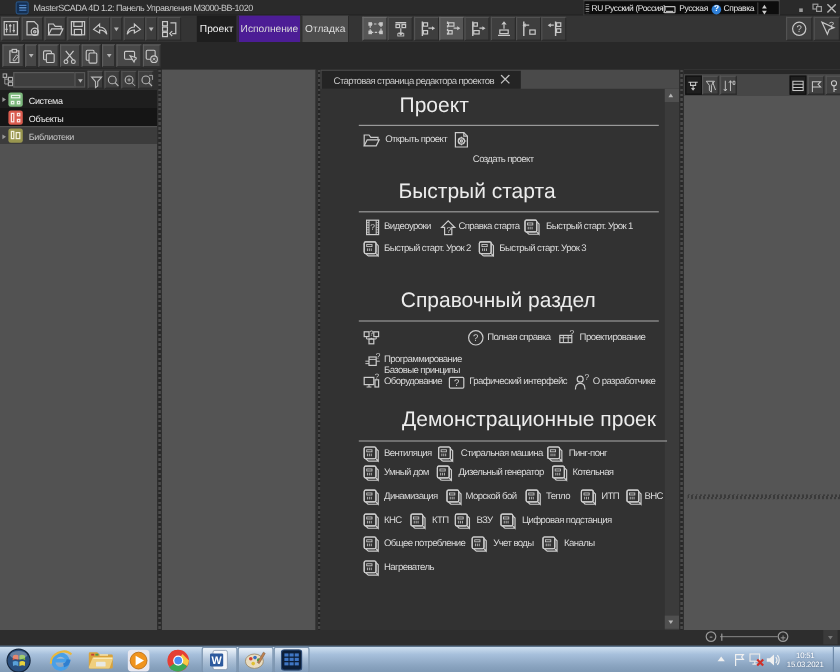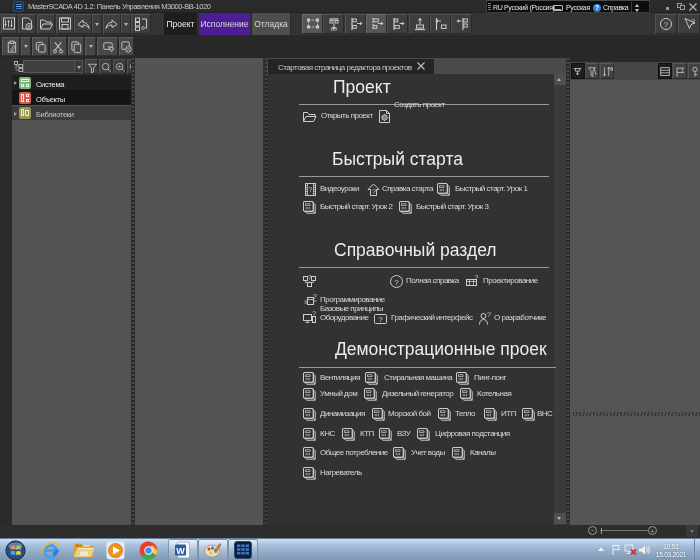--- a/index.html
+++ b/index.html
@@ -226,21 +226,21 @@
         <path d="M7.8 8.8 l2.4 2.4 M10.2 8.8 l-2.4 2.4" stroke-width="0.8"></path>
       </svg>
     </div>
     <div class="abs" style="left:21px;top:37px;width:10px;height:19px;background:#484848;border:1px solid #5d5d5d;border-bottom-color:#2e2e2e;border-right-color:#2e2e2e;">
       <div style="width:0;height:0;border-left:2.5px solid transparent;border-right:2.5px solid transparent;border-top:3.5px solid #b5b5b5;margin:7px auto 0;"></div>
     </div>
     <div class="abs" style="left:85px;top:37px;width:11px;height:19px;background:#484848;border:1px solid #5d5d5d;border-bottom-color:#2e2e2e;border-right-color:#2e2e2e;">
       <div style="width:0;height:0;border-left:2.5px solid transparent;border-right:2.5px solid transparent;border-top:3.5px solid #b5b5b5;margin:7px auto 0;"></div>
     </div>
 
-<div class="abs" style="left:0;top:58px;width:131px;height:467px;background:#525252;margin-left:12px;">
+<div class="abs" style="left:0;top:58px;width:131px;height:467px;background:#525252;">
   <div class="abs" style="left:0;top:0;width:131px;height:17px;background:#2e2e2e;"></div>
  <svg class="abs" style="left:2px;top:3px" width="9" height="11" viewBox="0 0 9 11" stroke="#aaa" fill="none" stroke-width="1">
  <rect x="0.5" y="0.5" width="3" height="3"></rect>
         <rect x="5" y="3.5" width="3.5" height="3"></rect>
         <rect x="5" y="7.5" width="3.5" height="3"></rect>
  <path d="M2 3.5 v5.5 h3 M2 5 h3" stroke-width="0.7"></path>
       </svg>
 
   <div class="abs" style="left:11px;top:2px;width:52px;height:13px;background:#3f3f3f;border:1px solid #5a5a5a;"></div>
   <div class="abs" style="left:62px;top:2px;width:9px;height:13px;background:#3a3a3a;border:1px solid #555;">
@@ -329,21 +329,21 @@
             <path d="M1.5 12.5 L4 7.5 h10 l-2.5 5 z"></path>
           </svg>
           <div class="abs" style="left:54px;top:53px;font-size:8px;letter-spacing:-0.5px;color:#d9d9d9;white-space:nowrap;">Открыть проект</div>
           <svg class="abs" style="left:110px;top:51px" width="15" height="15" viewBox="0 0 15 15" fill="none" stroke="#cccccc" stroke-width="1">
             <path d="M2.5 1.5 h7 l3 3 v9 h-10 z"></path>
             <path d="M9.5 1.5 v3 h3"></path>
             <circle cx="7.5" cy="8.5" r="2.6"></circle>
             <circle cx="7.5" cy="8.5" r="0.9"></circle>
             <path d="M7.5 5 v1.2 M7.5 10.8 v1.2 M4.6 8.5 h1.2 M10.2 8.5 h1.4 M5.4 6.4 l0.9 0.9 M8.7 9.7 l0.9 0.9 M9.6 6.4 l-0.9 0.9 M6.3 9.7 l-0.9 0.9" stroke-width="0.9"></path>
           </svg>
-          <div class="abs" style="left:127px;top:42px;font-size:8px;letter-spacing:-0.5px;color:#d9d9d9;white-space:nowrap;">Создать проект</div>
+          <div class="abs" style="left:127px;top:70px;font-size:8px;letter-spacing:-0.5px;color:#d9d9d9;white-space:nowrap;">Создать проект</div>
           <div class="abs" style="left:65px;top:91px;font-size:17.5px;letter-spacing:0px;color:#ececec;white-space:nowrap;">Быстрый старта</div>
           <div class="abs" style="left:32px;top:118px;width:250px;height:1.4px;background:#999999;"></div>
           <svg class="abs" style="left:36px;top:124px" width="15" height="15" viewBox="0 0 15 15" fill="none" stroke="#cccccc" stroke-width="1">
             <rect x="2.5" y="1.5" width="10" height="12"></rect>
             <path d="M4.5 1.5 v12 M10.5 1.5 v12" stroke-width="0.8"></path>
             <path d="M2.5 3.5 h2 M2.5 5.5 h2 M2.5 7.5 h2 M2.5 9.5 h2 M2.5 11.5 h2 M10.5 3.5 h2 M10.5 5.5 h2 M10.5 7.5 h2 M10.5 9.5 h2 M10.5 11.5 h2" stroke-width="0.7"></path>
             <text x="7.5" y="10" font-size="7" fill="#ccc" stroke="none" text-anchor="middle" font-family="Liberation Sans">?</text>
           </svg>
           <div class="abs" style="left:53px;top:126px;font-size:8px;letter-spacing:-0.5px;color:#d9d9d9;white-space:nowrap;">Видеоуроки</div>
           <svg class="abs" style="left:99px;top:124px" width="15" height="15" viewBox="0 0 15 15" fill="none" stroke="#cccccc" stroke-width="1">

